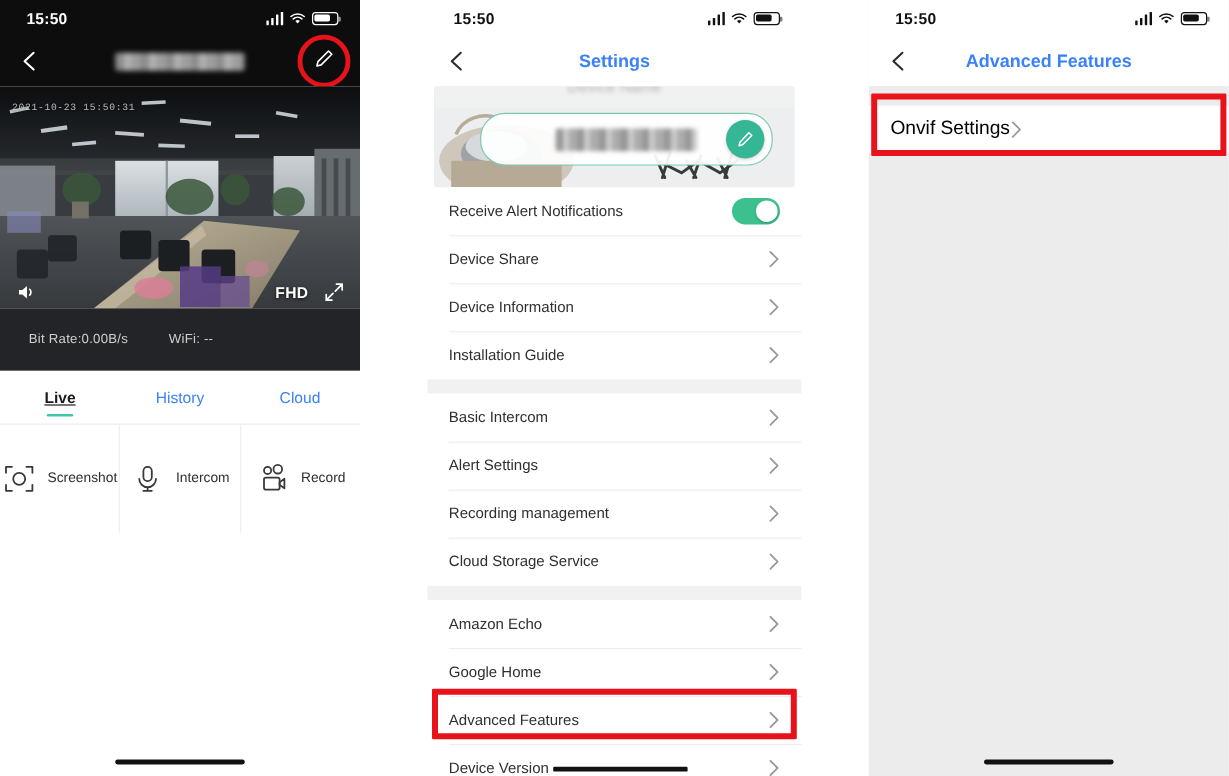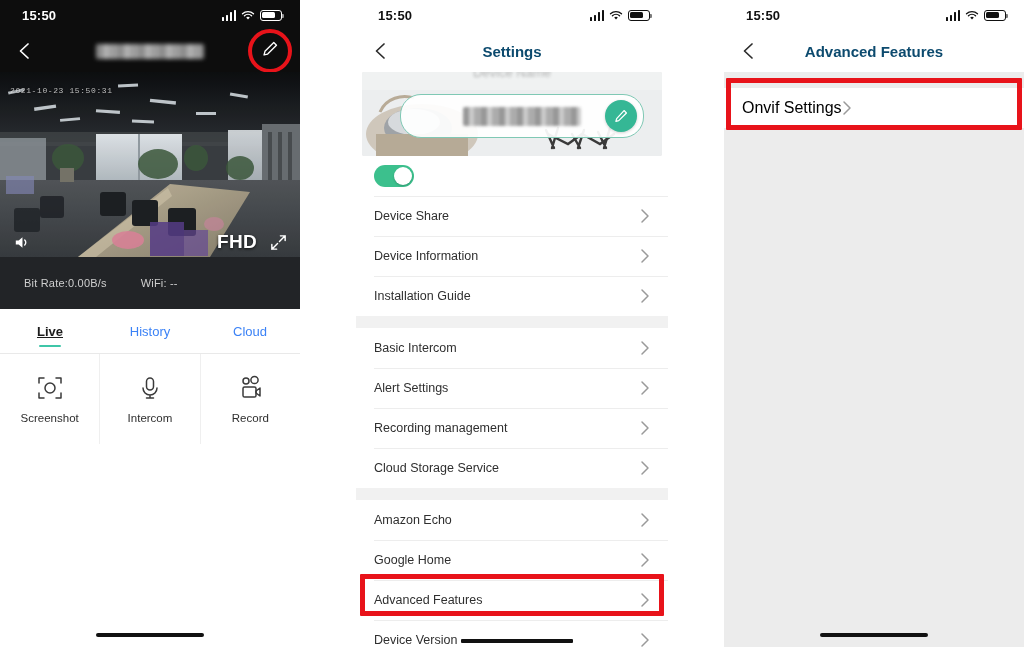--- a/index.html
+++ b/index.html
@@ -69,21 +69,21 @@
     height:42px;
     display:flex;
     align-items:center;
     justify-content:center;
   }
   .navbar .back {
     position:absolute; left:14px; top:50%; transform:translateY(-50%);
     width:22px; height:22px;
   }
   .navbar .title { font-size:15px; font-weight:bold; }
-  .navbar.light-nav { background:#ffffff; color:#0c4a6e; }
+  .navbar.light-nav { background:#ffffff; color:#3b82f6; }
   .navbar.dark-nav  { background:#0d0d0d; color:#ffffff; }
   .chev-left { display:block; }
 
   
   .blur-title {
     width:108px; height:15px; border-radius:2px;
     background: repeating-linear-gradient(90deg,#9a9a9a 0 7px,#c3c3c3 7px 13px,#aeaeae 13px 21px);
     filter: blur(2.2px);
     opacity:.9;
   }
@@ -113,21 +113,21 @@
     text-shadow:0 0 3px rgba(0,0,0,.9);
     opacity:.85;
     filter: blur(.35px);
   }
   .vid-bottom {
     position:absolute; left:0; right:0; bottom:4px;
     display:flex; align-items:center; justify-content:space-between;
     padding:0 12px; box-sizing:border-box;
   }
   .vid-right { display:flex; align-items:center; gap:12px; }
-  .fhd-label { color:#ffffff; font-size:19px; font-weight:bold; letter-spacing:.3px;
+  .fhd-label { color:#ffffff; font-size:13px; font-weight:bold; letter-spacing:.3px;
     text-shadow:0 1px 3px rgba(0,0,0,.8); }
   .icon-w { width:19px; height:19px; display:block; }
 
   
   .infostrip {
     height:52px; background:#222427; color:#cfcfcf;
     display:flex; align-items:center; gap:34px;
     padding:0 24px; box-sizing:border-box;
     font-size:11px; letter-spacing:.2px;
   }
@@ -147,21 +147,21 @@
   .tab.active::after {
     content:""; position:absolute; bottom:6px; left:50%; transform:translateX(-50%);
     width:22px; height:2.5px; border-radius:2px; background:#3fc6a8;
   }
 
   
   .grid { background:#ffffff; }
   .grid-row { display:flex; height:90px; border-bottom:1px solid #efefef; }
   .grid-row:last-child { border-bottom:none; }
   .cell {
-    flex:1; display:flex; flex-direction:column;
+    flex:1; display:flex; flex-direction:row;
     align-items:center; justify-content:center; gap:10px;
     border-right:1px solid #efefef;
   }
   .cell:last-child { border-right:none; }
   .cell.empty { visibility:hidden; }
   .cell .lbl { font-size:11.5px; color:#2e2e2e; }
   .cell svg { display:block; }
 
   
   .home-ind {
@@ -477,20 +477,21 @@
           <span class="devname-edit">
             <svg width="16" height="16" viewBox="0 0 20 20">
                 <path d="M13.8 3.2 16.8 6.2 7.2 15.8 3.6 16.8 4.6 13.2z" stroke="#ffffff" stroke-width="1.6" fill="none" stroke-linejoin="round"></path>
               </svg>
           </span>
         </div>
       </div>
 
       <div>
         <div class="row">
+          <span class="row-label">Receive Alert Notifications</span>
           <span class="toggle">
               <i></i>
             </span>
         </div>
         <div class="row">
           <span class="row-label">Device Share</span>
           <svg class="chev-right" viewBox="0 0 10 16">
               <path d="M2 2l6 6-6 6" stroke="#9a9a9a" stroke-width="1.5" fill="none" stroke-linecap="round" stroke-linejoin="round"></path>
             </svg>
         </div>

